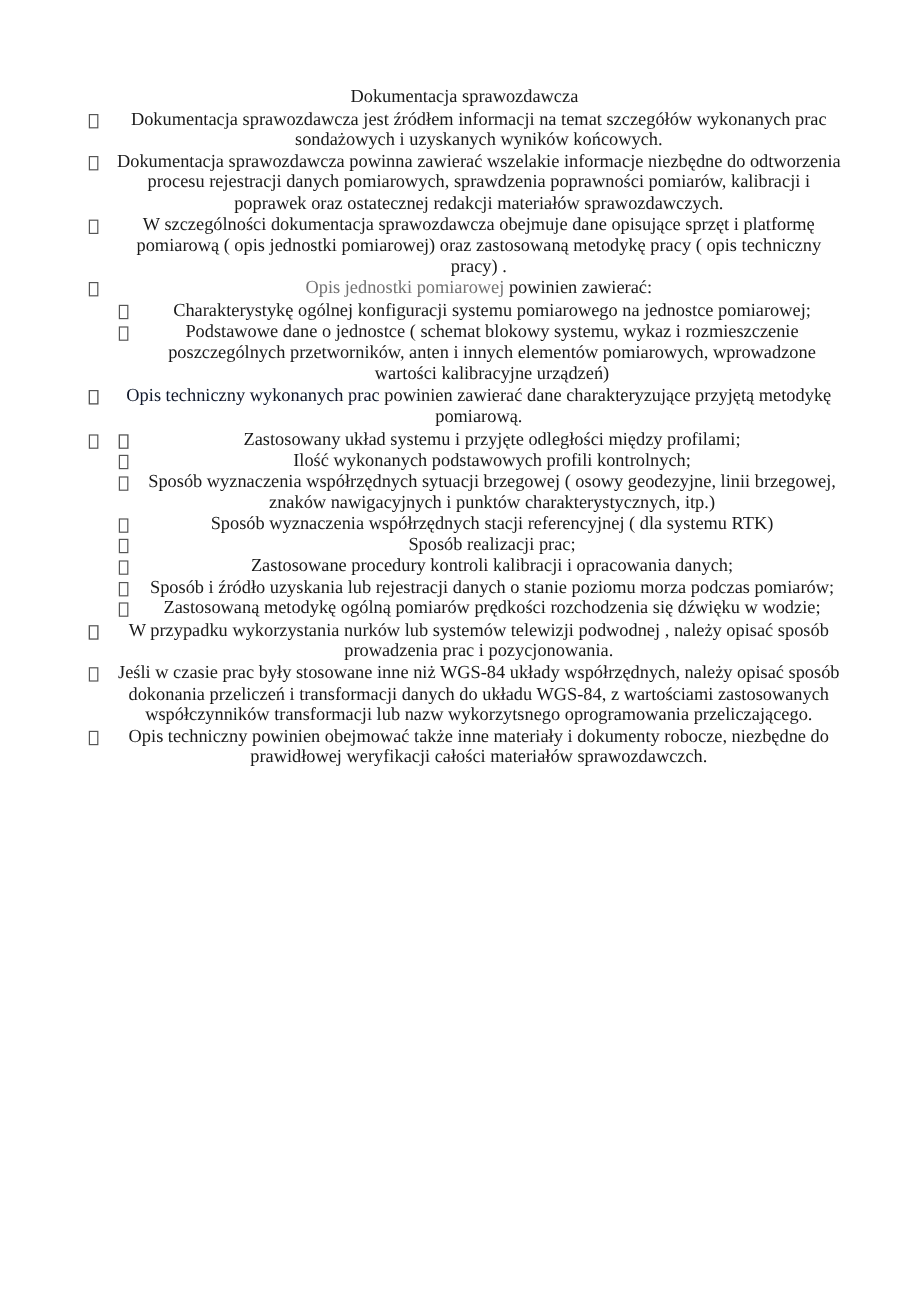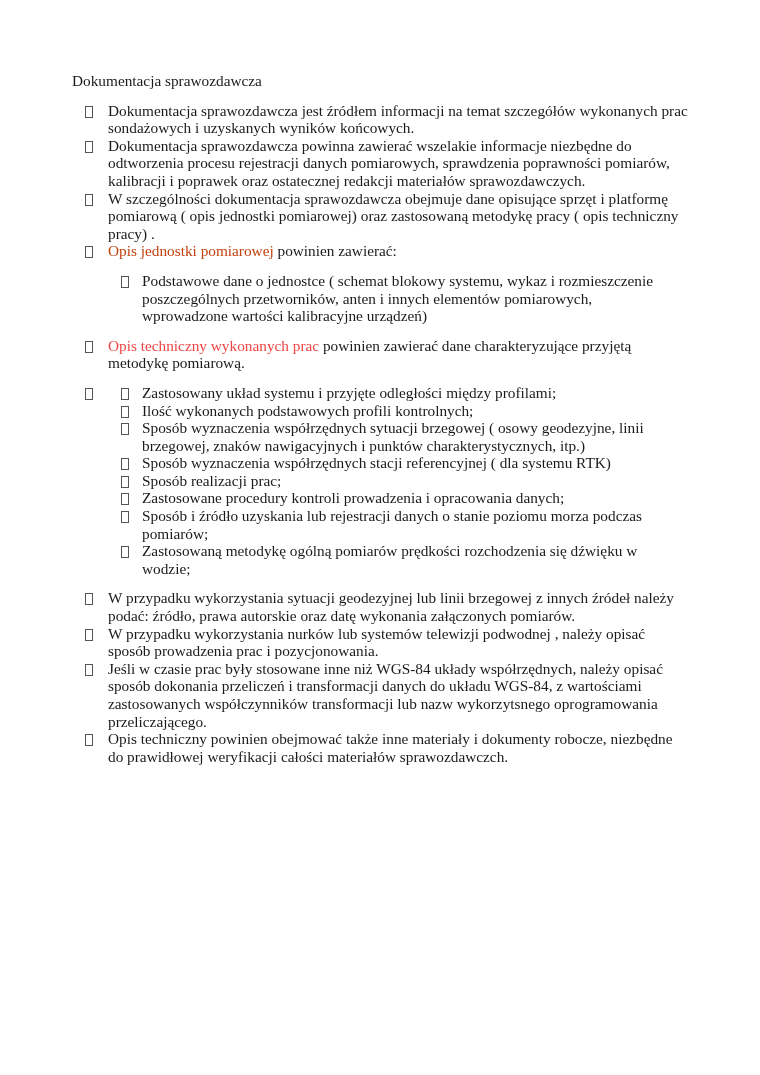--- a/index.html
+++ b/index.html
@@ -6,23 +6,24 @@
     body { width: 760px; height: 1075px; position: relative; overflow: hidden; }
     .page {
       position: absolute;
       left: 72px;
       top: 72px;
       width: 630px;
       font-family: "Liberation Serif", "DejaVu Serif", serif;
       font-size: 15.3px;
       line-height: 17.6px;
       color: #1a1a1a;
+      text-align: center;
     }
     .title { margin: 0; font-weight: normal; font-size: 15.3px; }
-    ul { list-style: none; margin: 12px; padding: 0; }
+    ul { list-style: none; margin: 1px; padding: 0; }
     li.l1 { position: relative; padding-left: 24px; }
     li.l2 { position: relative; padding-left: 46px; }
     .bullet {
       position: absolute;
       top: 4px;
       width: 8px;
       height: 12px;
       border: 1px solid #555;
       box-sizing: border-box;
       background: #fff;
@@ -44,34 +45,38 @@
     <li class="l1">
       <span class="bullet"></span>
       <span>Dokumentacja sprawozdawcza powinna zawierać wszelakie informacje niezbędne do odtworzenia procesu rejestracji danych pomiarowych, sprawdzenia poprawności pomiarów, kalibracji i poprawek oraz ostatecznej redakcji materiałów sprawozdawczych.</span>
     </li>
     <li class="l1">
       <span class="bullet"></span>
       <span>W szczególności dokumentacja sprawozdawcza obejmuje dane opisujące sprzęt i platformę pomiarową ( opis jednostki pomiarowej) oraz zastosowaną metodykę pracy ( opis techniczny pracy) .</span>
     </li>
     <li class="l1">
       <span class="bullet"></span>
-      <span class="red" style="color: #c2410c;">Opis jednostki pomiarowej</span><span> powinien zawierać:</span>
+      <span class="red" style="color: #737373;">Opis jednostki pomiarowej</span><span> powinien zawierać:</span>
       <ul>
+        <li class="l2" style="padding-left:22px">
+          <span class="bullet" style="left:1px"></span>
+          <span>Charakterystykę ogólnej konfiguracji systemu pomiarowego na jednostce pomiarowej;</span>
+        </li>
         <li class="l2" style="padding-left:22px">
           <span class="bullet" style="left:1px"></span>
           <span>Podstawowe dane o jednostce ( schemat blokowy systemu, wykaz i rozmieszczenie poszczególnych przetworników, anten i innych elementów pomiarowych, wprowadzone wartości kalibracyjne urządzeń)</span>
         </li>
       </ul>
     </li>
     <li class="l1">
       <span class="bullet"></span>
     </li>
     <li class="l1">
       <span class="bullet"></span>
-      <span class="red" style="color: #ef4444;">Opis techniczny wykonanych prac</span><span> powinien zawierać dane charakteryzujące przyjętą metodykę pomiarową.</span>
+      <span class="red" style="color: #0f172a;">Opis techniczny wykonanych prac</span><span> powinien zawierać dane charakteryzujące przyjętą metodykę pomiarową.</span>
     </li>
     <li class="l1">
       <span class="bullet"></span>
       <ul>
         <li class="l2" style="padding-left:22px">
           <span class="bullet" style="left:1px"></span>
         </li>
         <li class="l2" style="padding-left:22px">
           <span class="bullet" style="left:1px"></span>
           <span>Zastosowany układ systemu i przyjęte odległości między profilami;</span>
@@ -87,35 +92,34 @@
         <li class="l2" style="padding-left:22px">
           <span class="bullet" style="left:1px"></span>
           <span>Sposób wyznaczenia współrzędnych stacji referencyjnej ( dla systemu RTK)</span>
         </li>
         <li class="l2" style="padding-left:22px">
           <span class="bullet" style="left:1px"></span>
           <span>Sposób realizacji prac;</span>
         </li>
         <li class="l2" style="padding-left:22px">
           <span class="bullet" style="left:1px"></span>
-          <span>Zastosowane procedury kontroli prowadzenia i opracowania danych;</span>
+          <span>Zastosowane procedury kontroli kalibracji i opracowania danych;</span>
         </li>
         <li class="l2" style="padding-left:22px">
           <span class="bullet" style="left:1px"></span>
           <span>Sposób i źródło uzyskania lub rejestracji danych o stanie poziomu morza podczas pomiarów;</span>
         </li>
         <li class="l2" style="padding-left:22px">
           <span class="bullet" style="left:1px"></span>
           <span>Zastosowaną metodykę ogólną pomiarów prędkości rozchodzenia się dźwięku w wodzie;</span>
         </li>
       </ul>
     </li>
     <li class="l1">
       <span class="bullet"></span>
-      <span>W przypadku wykorzystania sytuacji geodezyjnej lub linii brzegowej z innych źródeł należy podać: źródło, prawa autorskie oraz datę wykonania załączonych pomiarów.</span>
     </li>
     <li class="l1">
       <span class="bullet"></span>
       <span>W przypadku wykorzystania nurków lub systemów telewizji podwodnej , należy opisać sposób prowadzenia prac i pozycjonowania.</span>
     </li>
     <li class="l1">
       <span class="bullet"></span>
       <span>Jeśli w czasie prac były stosowane inne niż WGS-84 układy współrzędnych, należy opisać sposób dokonania przeliczeń i transformacji danych do układu WGS-84, z wartościami zastosowanych współczynników transformacji lub nazw wykorzytsnego oprogramowania przeliczającego.</span>
     </li>
     <li class="l1">

